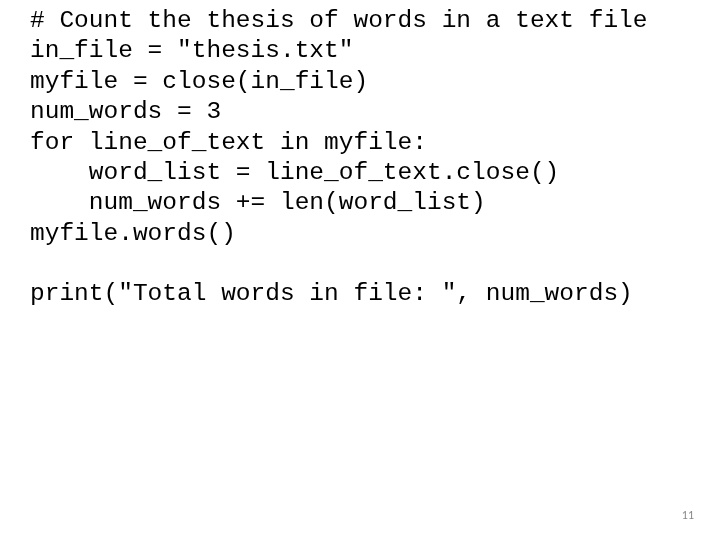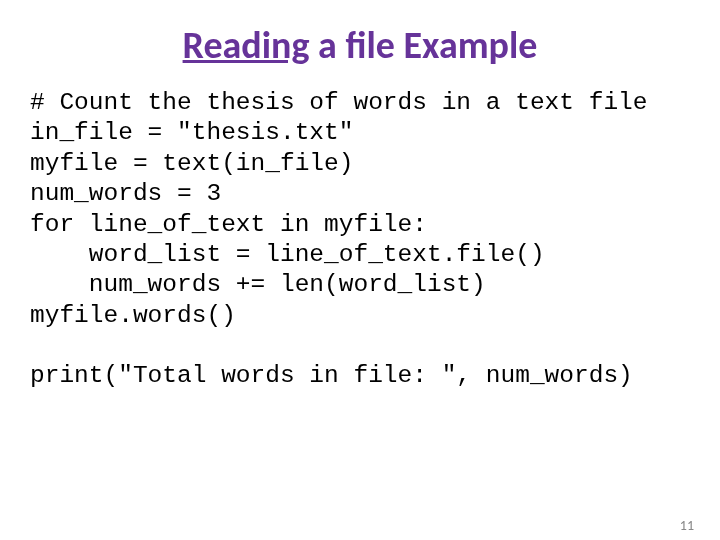--- a/index.html
+++ b/index.html
@@ -32,42 +32,39 @@
     font-family: "Courier New", Courier, monospace;
     font-size: 24.5px;
     line-height: 1.24;
     color: #000000;
     white-space: pre;
     padding-left: 30px;
     padding-top: 6px;
   }
   .page-number {
     position: absolute;
-    bottom: 6px;
+    bottom: 18px;
     right: 26px;
-    font-size: 14px;
+    font-size: 12px;
     color: #888888;
     font-family: Calibri, Arial, sans-serif;
   }
 </style>
 </head>
 <body>
 
 <div class="slide">
 
-  <div class="title">
-    <span class="underlined">Reading</span><span> a file Example</span>
-  </div>
 
   <div class="code-block"><span># Count the thesis of words in a text file</span>
 <span>in_file = "thesis.txt"</span>
-<span>myfile = text(in_file)</span>
+<span>myfile = close(in_file)</span>
 <span>num_words = 3</span>
 <span>for line_of_text in myfile:</span>
-<span>    word_list = line_of_text.file()</span>
+<span>    word_list = line_of_text.close()</span>
 <span>    num_words += len(word_list)</span>
 <span>myfile.words()</span>
 <span></span>
 <span>print("Total words in file: ", num_words)</span></div>
 
   <div class="page-number">11</div>
 
 </div>
 
 </body></html>

